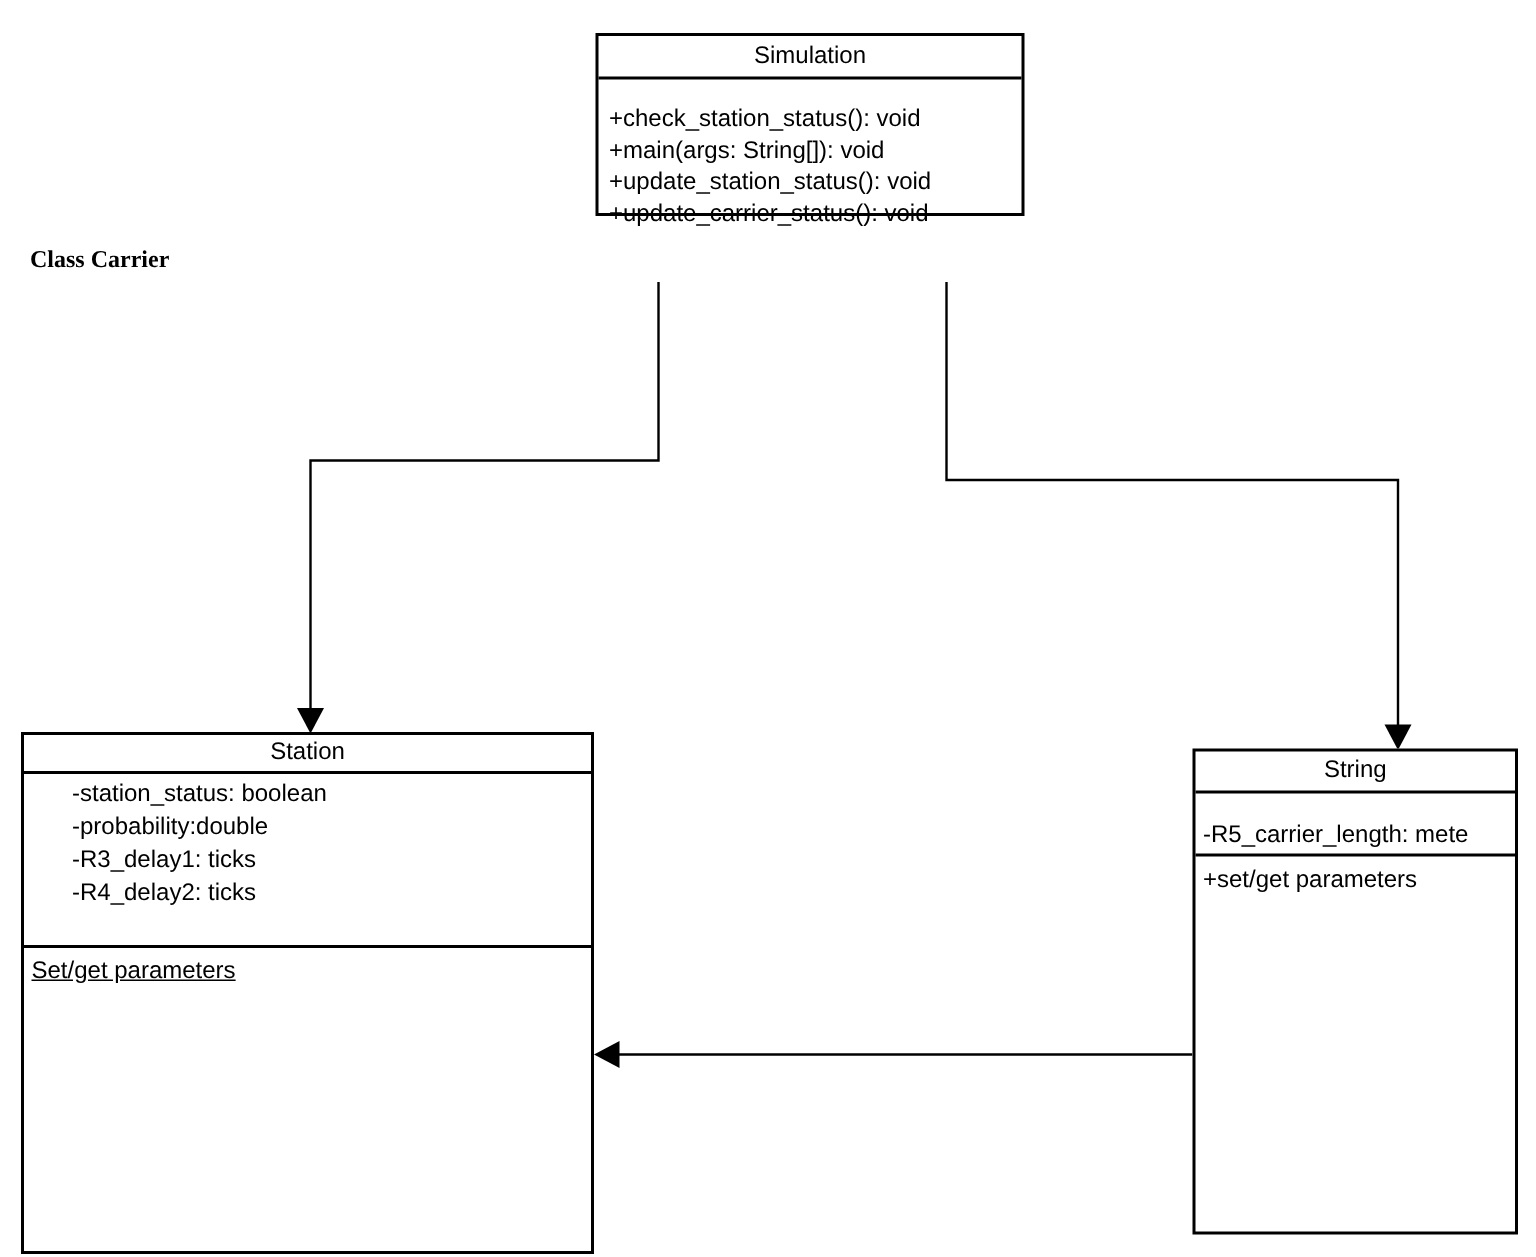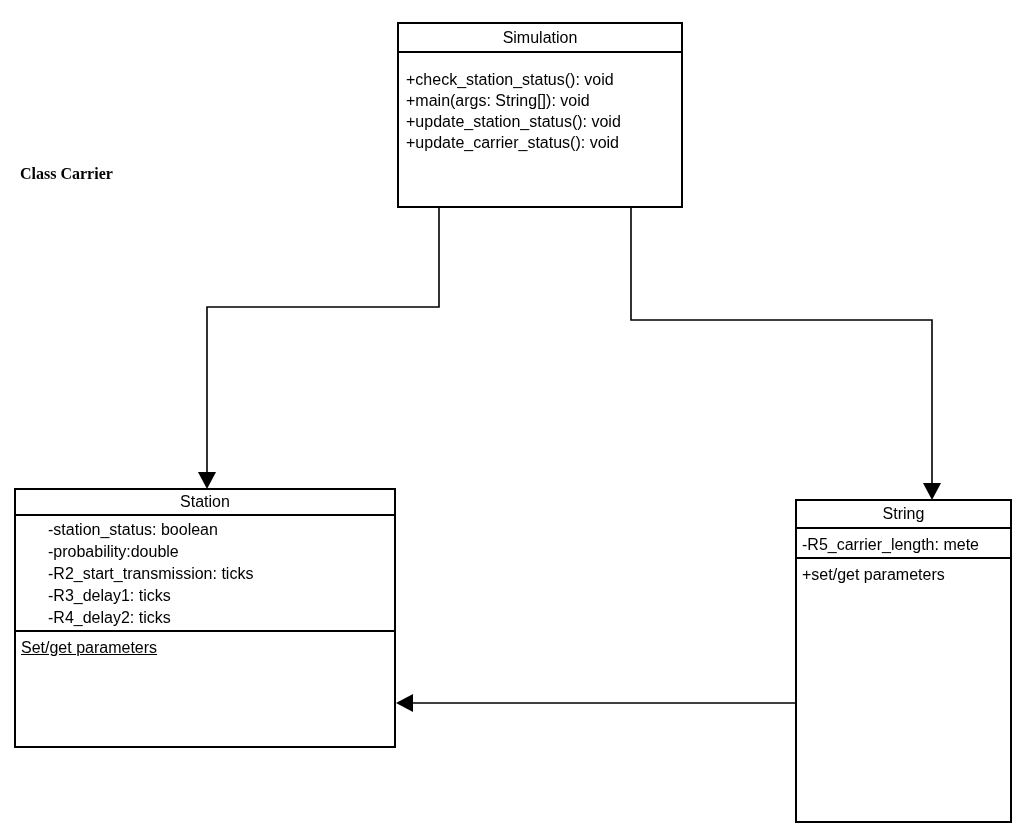--- a/index.html
+++ b/index.html
@@ -39,41 +39,41 @@
     white-space: nowrap;
     overflow: hidden;
   }
   .uml-section { overflow: hidden; }
   .uml-line {
     padding: 0 5px;
     white-space: nowrap;
     overflow: hidden;
   }
   
-  .box-simulation { left: 397px; top: 22px; width: 286px; height: 186px; }
+  .box-simulation { left: 397px; top: 22px; width: 286px; height: 122px; }
   .box-simulation .uml-title { line-height: 27px; }
   .box-simulation .uml-section { padding-top: 16px; }
   .box-simulation .uml-line { line-height: 21px; padding: 0 7px; }
   
-  .box-station { left: 14px; top: 488px; width: 382px; height: 260px; }
+  .box-station { left: 14px; top: 488px; width: 382px; height: 348px; }
   .box-station .uml-title { line-height: 24px; }
   .box-station .sec-attrs {
     height: 111px;
     padding-top: 3px;
     border-bottom: 2px solid #000000;
   }
   .box-station .sec-attrs .uml-line { line-height: 22px; padding-left: 32px; }
   .box-station .sec-methods { padding-top: 5px; text-decoration: underline; }
   .box-station .sec-methods .uml-line { line-height: 21px; }
   
   .box-carrier { left: 795px; top: 499px; width: 217px; height: 324px; }
   .box-carrier .uml-title { line-height: 26px; }
   .box-carrier .sec-attrs {
     height: 25px;
-    padding-top: 3px;
+    padding-top: 15px;
     border-bottom: 2px solid #000000;
   }
   .box-carrier .sec-attrs .uml-line { line-height: 25px; }
   .box-carrier .sec-methods { padding-top: 5px; }
   .box-carrier .sec-methods .uml-line { line-height: 22px; }
 
   .connector-layer polyline, .connector-layer line {
     fill: none;
     stroke: #000000;
     stroke-width: 1.6;
@@ -116,21 +116,20 @@
       <div class="uml-line">+update_station_status(): void</div>
       <div class="uml-line">+update_carrier_status(): void</div>
     </div>
   </div>
 
   <div class="uml-class box-station">
     <div class="uml-title">Station</div>
     <div class="uml-section sec-attrs">
       <div class="uml-line">-station_status: boolean</div>
       <div class="uml-line">-probability:double</div>
-      <div class="uml-line">-R2_start_transmission: ticks</div>
       <div class="uml-line">-R3_delay1: ticks</div>
       <div class="uml-line">-R4_delay2: ticks</div>
     </div>
     <div class="uml-section sec-methods">
       <div class="uml-line">Set/get parameters</div>
     </div>
   </div>
 
   <div class="uml-class box-carrier">
     <div class="uml-title">String</div>

